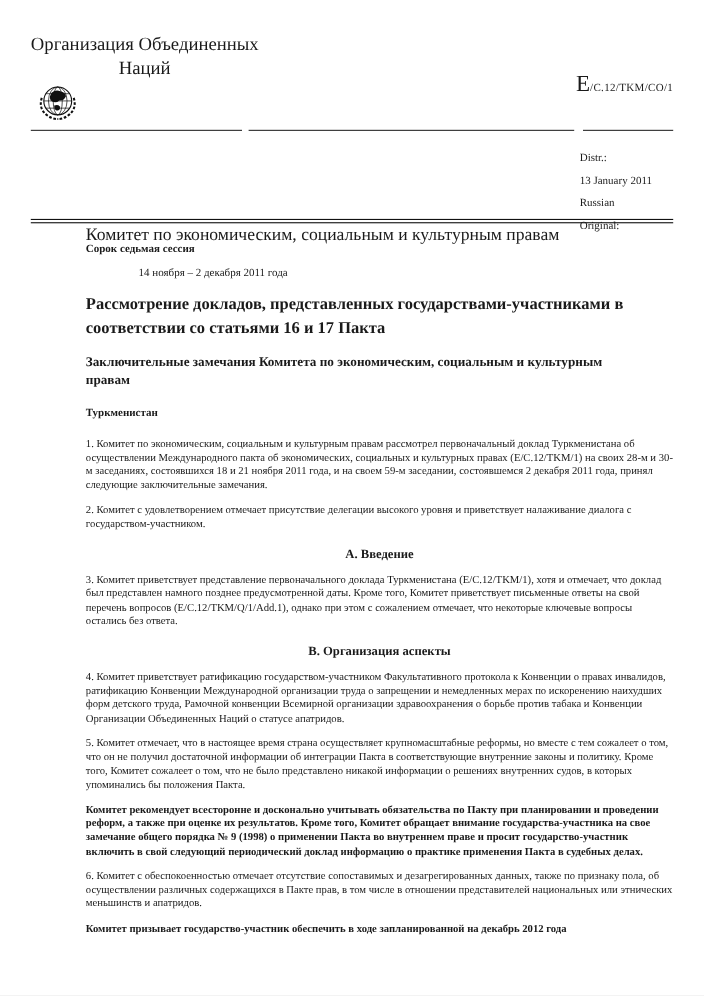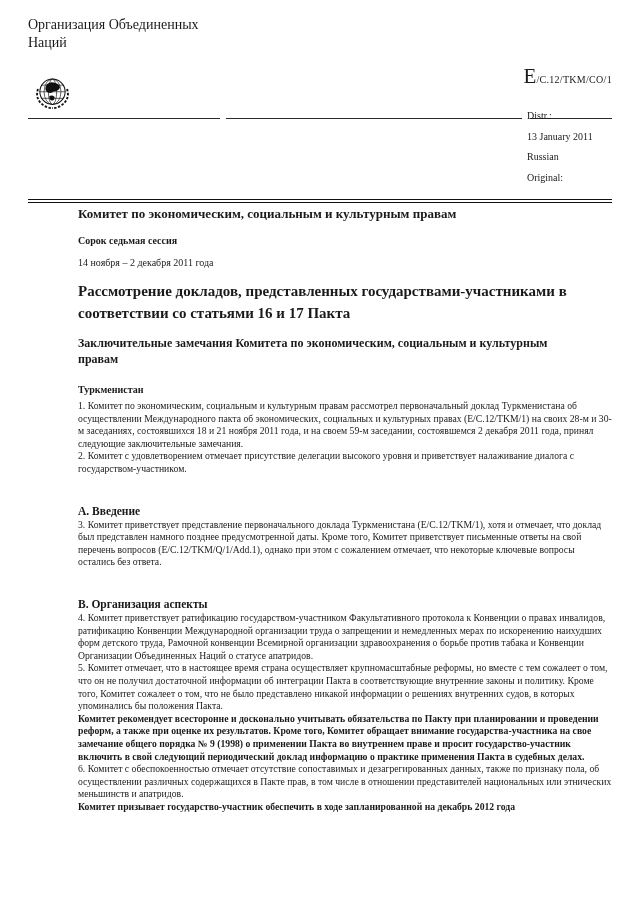--- a/index.html
+++ b/index.html
@@ -10,23 +10,24 @@
     position:relative;
     width:640px; height:905px;
     margin:0 auto;
     background:#ffffff;
     color:#1a1a1a;
     overflow:hidden;
   }
 
   
   .org-name {
-    position:absolute; left:28px; top:16px;
-    font-size:14px; line-height:1.3;
+    position:absolute; left:28px; top:29px;
+    font-size:17px; line-height:1.3;
     white-space:pre-line;
+    text-align:center;
   }
   .doc-symbol {
     position:absolute; right:28px; top:64px;
     display:flex; align-items:baseline;
   }
   .doc-symbol .sym-big  { font-size:21px; }
   .doc-symbol .sym-rest { font-size:10px; letter-spacing:0.3px; }
 
   .un-emblem { position:absolute; left:30px; top:73px; width:45px; height:45px; }
 
@@ -34,53 +35,53 @@
   .rule-thin.seg1 { left:28px;  width:192px; }
   .rule-thin.seg2 { left:226px; width:296px; }
   .rule-thin.seg3 { left:530px; width:82px; }
 
   .council-title {
     position:absolute; left:222px; top:131px; width:295px;
     font-size:17.5px; font-weight:bold; line-height:1.7;
   }
 
   .distr-block {
-    position:absolute; left:527px; top:106px; width:110px;
+    position:absolute; left:527px; top:134px; width:110px;
     font-size:10px; line-height:20.5px;
   }
 
   .rule-double {
     position:absolute; left:28px; top:199px; width:584px; height:4px;
     border-top:1px solid #111; border-bottom:1px solid #111;
   }
 
   
   .doc-body {
     position:absolute; left:78px; top:206px; width:534px;
     font-size:9.7px; line-height:12.6px;
   }
-  .committee-heading { font-size:13px; font-weight:bold; line-height:15px; }
-  .session-heading   { margin-top:14px; font-size:10px; font-weight:bold; }
-  .session-dates     { margin-top:9px;  font-size:10px; }
+  .committee-heading { font-size:16px; font-weight:normal; line-height:15px; }
+  .session-heading   { font-size:10px; font-weight:bold; }
+  .session-dates     { margin-top:9px;  font-size:10px;margin-left:48px; }
 
   .doc-title {
     margin-top:12px; max-width:515px;
     font-size:15px; font-weight:bold; line-height:1.45;
   }
   .doc-subtitle {
     margin-top:10px; max-width:480px;
     font-size:12px; font-weight:bold; line-height:1.35;
   }
   .country-heading { margin-top:12px; font-size:10px; font-weight:bold; line-height:21px; }
 
-  .para      { }
-  .para.first{ margin-top:0; }
+  .para      { margin-top:10px; }
+  .para.first{ margin-top:12px; }
   .para.bold { font-weight:bold; }
 
-  .section-heading { margin-top:28px; font-size:11.5px; font-weight:bold; line-height:15px; }
+  .section-heading { margin-top:13px; font-size:11.5px; font-weight:bold; line-height:15px;text-align:center; }
 </style>
 </head>
 <body>
 
 <div class="page">
 
   <div class="org-name">Организация Объединенных
 Наций</div>
 
   <div class="doc-symbol">

